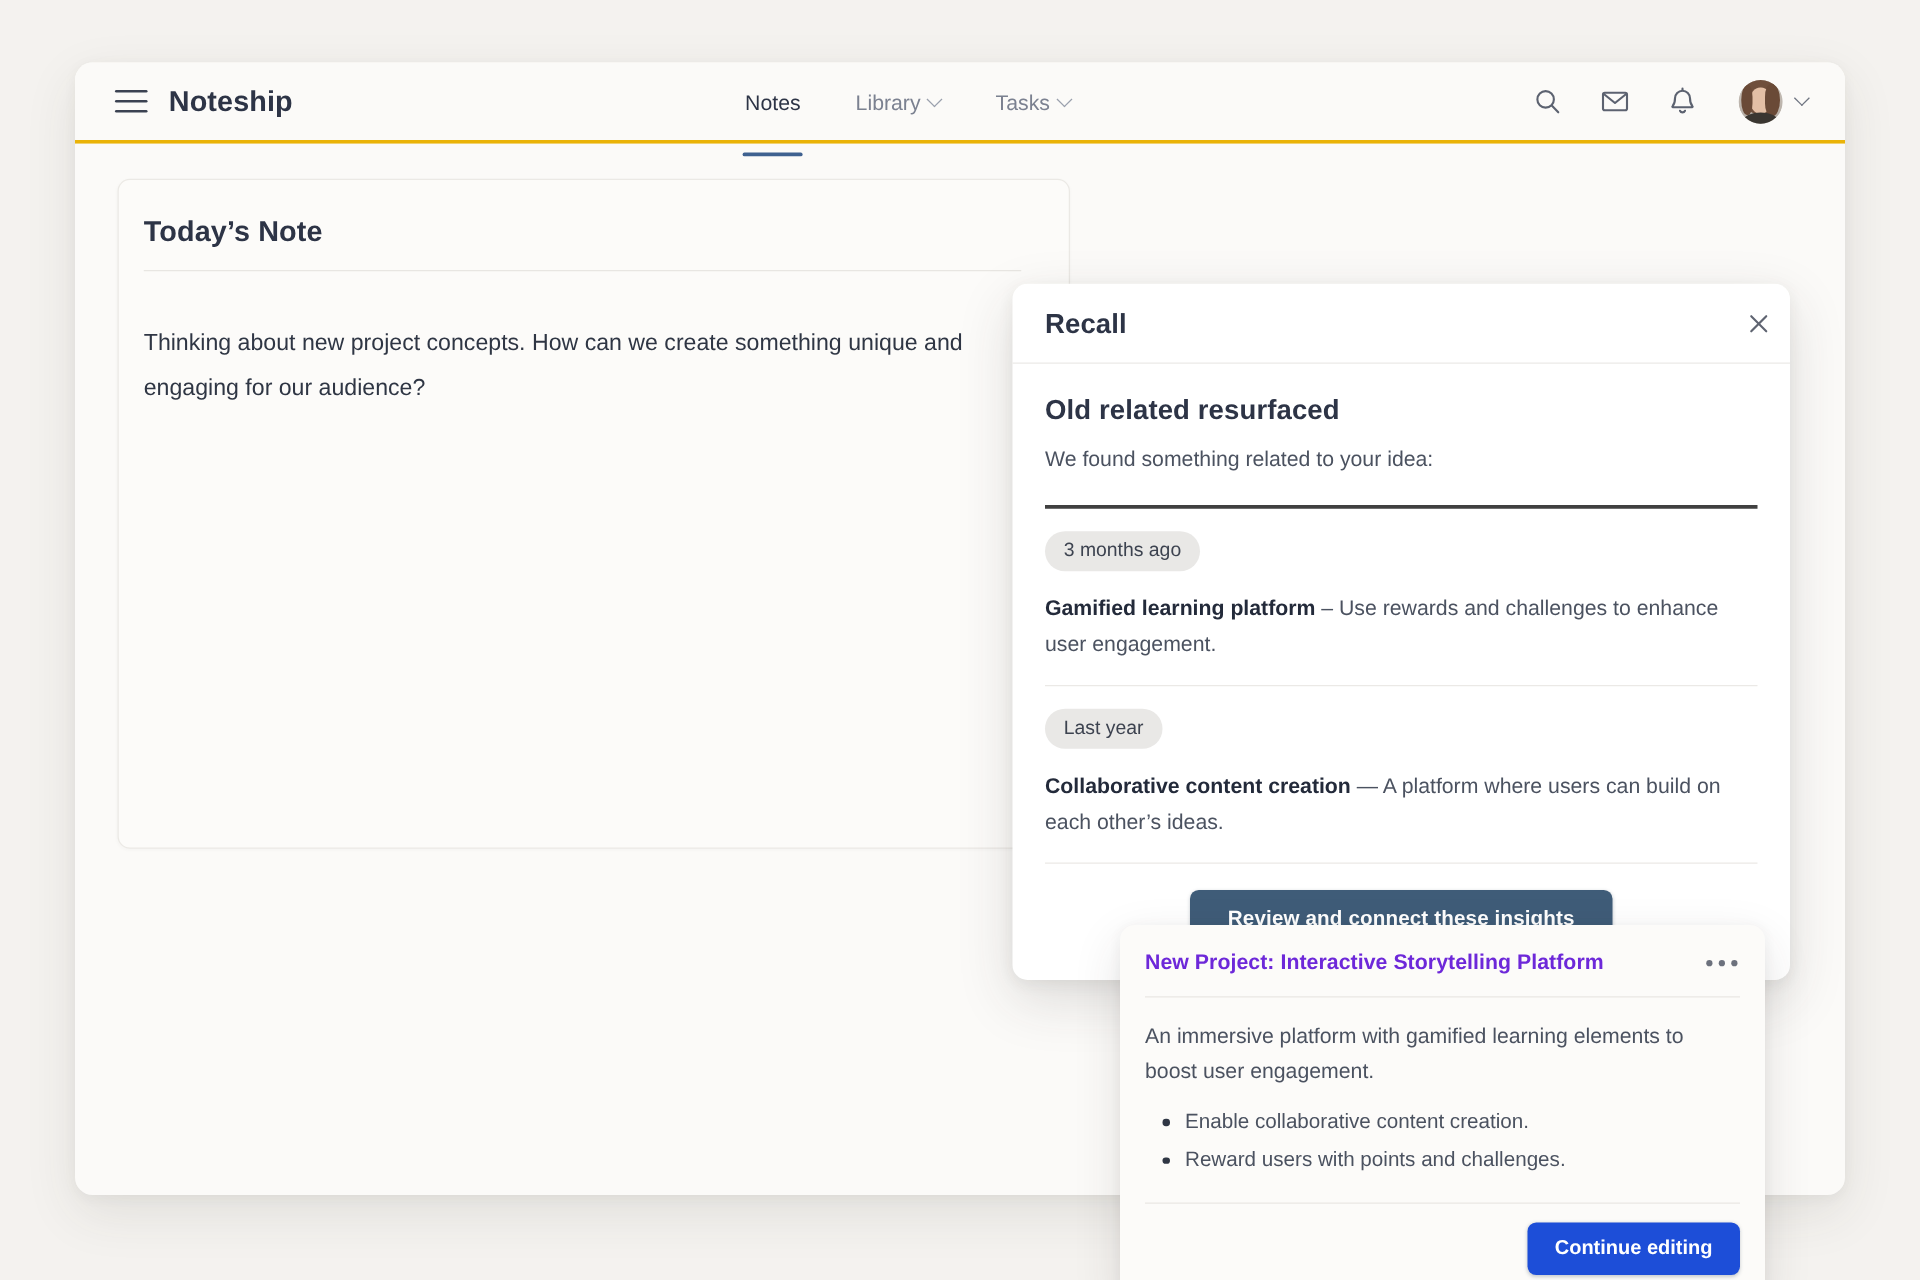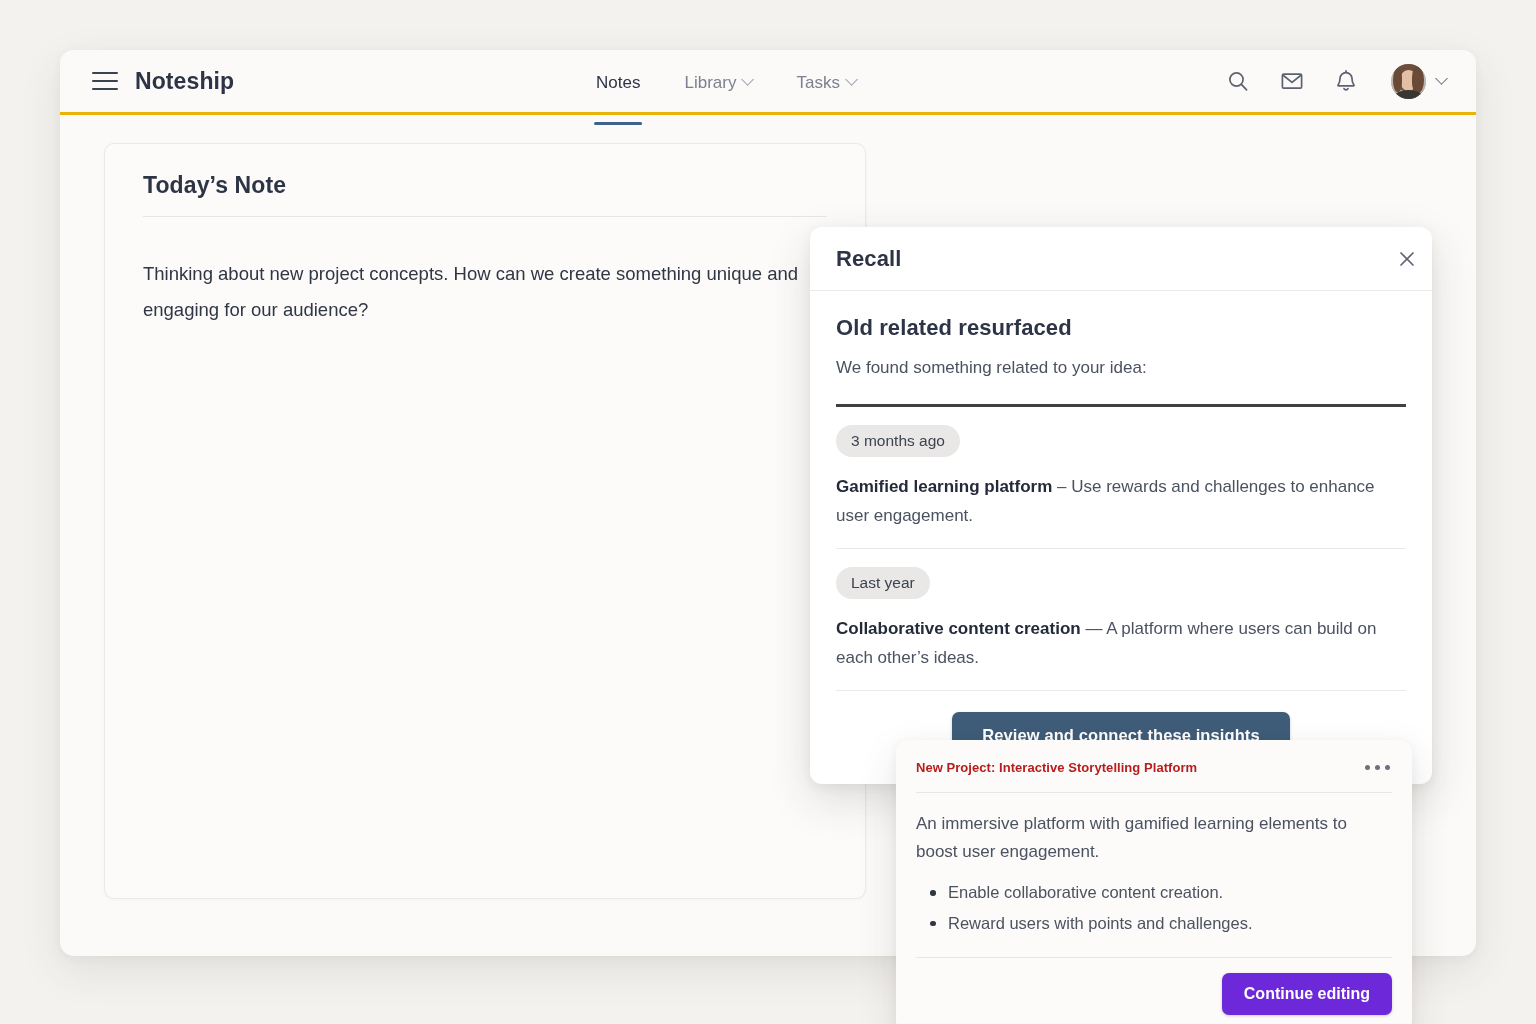--- a/index.html
+++ b/index.html
@@ -196,29 +196,29 @@
   .avatar-caret {
     width: 9px; height: 9px;
     border-right: 1.8px solid #6e7481;
     border-bottom: 1.8px solid #6e7481;
     transform: translateY(-3px) rotate(45deg);
   }
 
   
   .note-card {
     position: absolute;
-    left: 44px;
+    left: 34px;
     top: 93px;
     width: 762px;
-    height: 756px;
+    height: 536px;
     background: #fcfbf9;
     border: 1px solid #ebe9e5;
     border-radius: 10px;
     box-shadow: 0 1px 3px rgba(60,55,48,0.035);
-    padding: 28px 38px 0 38px;
+    padding: 28px 38px 0 20px;
   }
 
   .note-title {
     font-size: 23px;
     font-weight: 700;
     color: #2d3446;
     padding-bottom: 17px;
     border-bottom: 1px solid #e8e6e2;
     letter-spacing: 0.1px;
   }
@@ -369,23 +369,23 @@
     padding: 0 20px;
   }
 
   .project-header {
     display: flex;
     align-items: center;
     padding: 20px 0 17px 0;
     border-bottom: 1px solid #e9e7e3;
   }
   .project-title {
-    font-size: 13px;
-    font-weight: 700;
-    color: #b91c1c;
+    font-size: 17px;
+    font-weight: 700;
+    color: #6d28d9;
     letter-spacing: 0.05px;
     text-align: right;
   }
   .project-more {
     margin-left: auto;
     display: flex;
     gap: 5px;
     cursor: pointer;
     padding: 4px 2px;
   }
@@ -425,21 +425,21 @@
   }
 
   .project-footer {
     border-top: 1px solid #e9e7e3;
     padding: 15px 0 18px 0;
     display: flex;
     justify-content: flex-end;
     margin-top: 14px;
   }
   .btn-secondary {
-    background: #6d28d9;
+    background: #1d4ed8;
     color: #ffffff;
     border: none;
     border-radius: 7px;
     font-size: 16px;
     font-weight: 700;
     padding: 12px 22px;
     cursor: pointer;
     font-family: inherit;
     box-shadow: 0 1px 3px rgba(40,60,80,0.25);
   }

